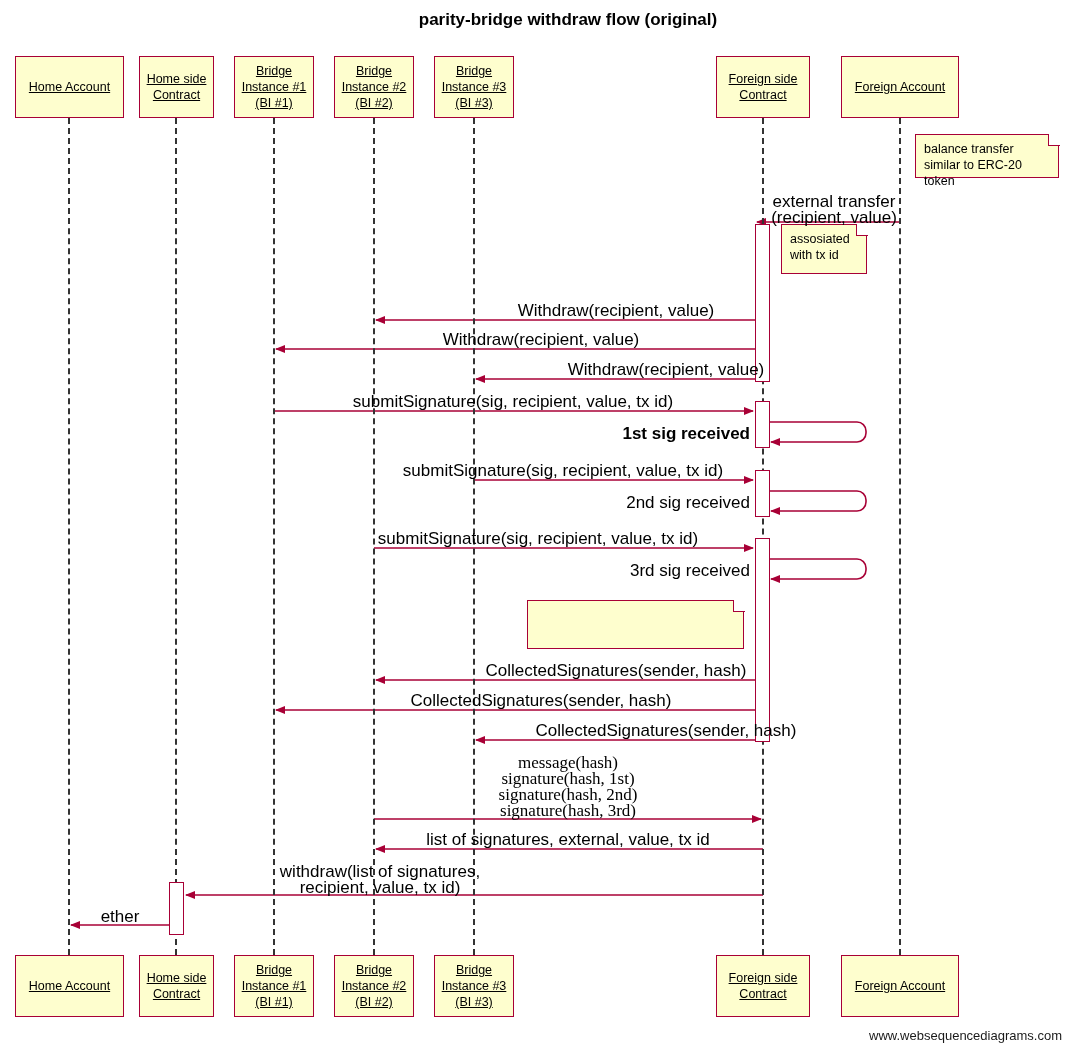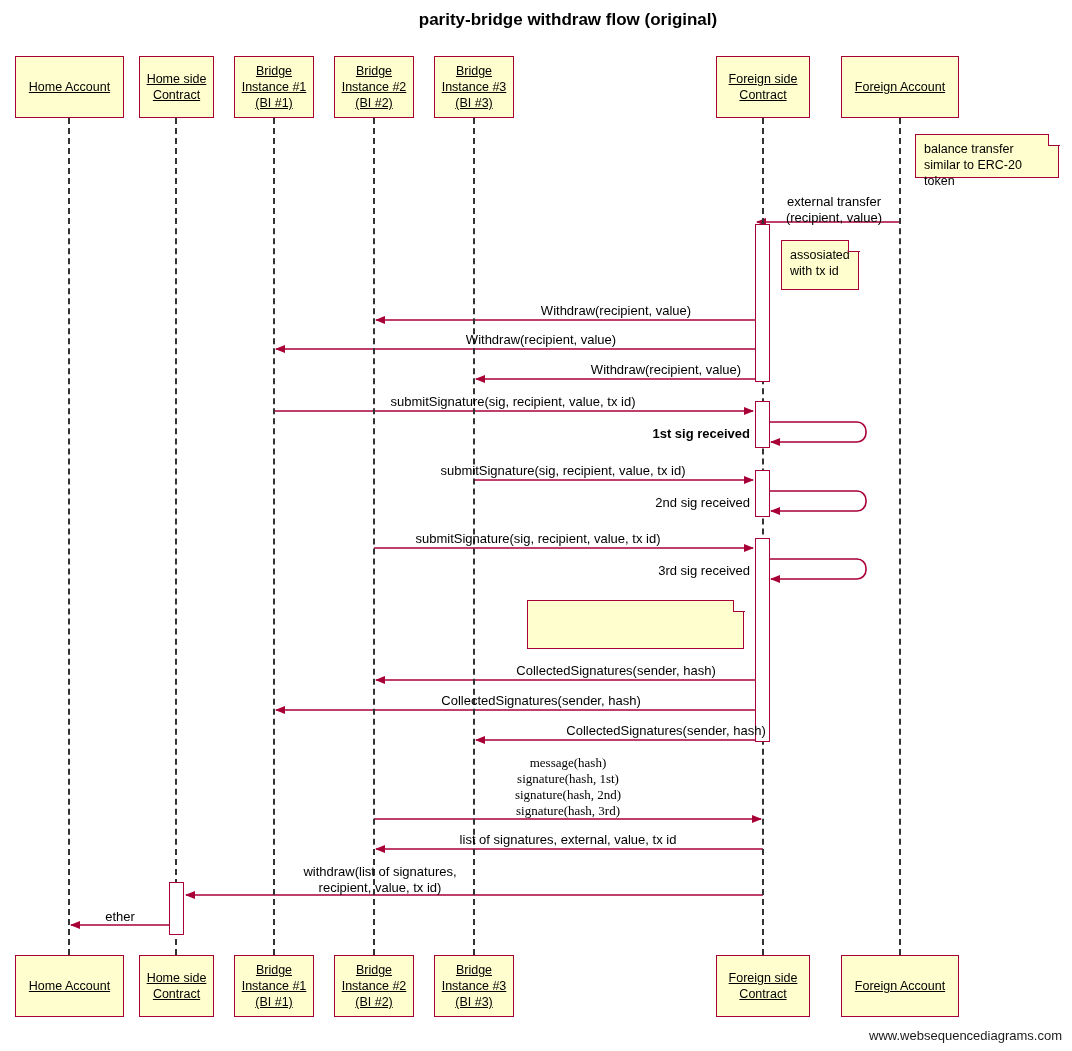--- a/index.html
+++ b/index.html
@@ -90,21 +90,21 @@
     top: -1.5px;
     width: 11px;
     height: 11px;
     background: #FFFFFF;
     border-left: 1.5px solid #A80036;
     border-bottom: 1.5px solid #A80036;
   }
   
   .msglabel {
     position: absolute;
-    font-size: 13px;
+    font-size: 17px;
     line-height: 16px;
     color: #000;
     white-space: pre-line;
   }
   .msglabel.ctr { text-align: center; }
   .msglabel.rt  { text-align: right; }
   svg.wires {
     position: absolute;
     left: 0; top: 0;
     width: 1072px;
@@ -258,21 +258,21 @@
   <div id="activations">
       <div class="activation" style="left: 755px; top: 224px; width: 15px; height: 158px;"></div>
       <div class="activation" style="left: 755px; top: 401px; width: 15px; height: 47px;"></div>
       <div class="activation" style="left: 755px; top: 470px; width: 15px; height: 47px;"></div>
       <div class="activation" style="left: 755px; top: 538px; width: 15px; height: 204px;"></div>
       <div class="activation" style="left: 169px; top: 882px; width: 15px; height: 53px;"></div>
     </div>
   <div id="notes">
       <div class="note" style="left: 915px; top: 134px; width: 144px; height: 44px;"><span>balance transfer
 similar to ERC-20 token</span><span class="fold"></span></div>
-      <div class="note" style="left: 781px; top: 240px; width: 78px; height: 50px;"><span>assosiated
+      <div class="note" style="left: 781px; top: 224px; width: 86px; height: 50px;"><span>assosiated
 with tx id</span><span class="fold"></span></div>
       <div class="note" style="left: 527px; top: 600px; width: 217px; height: 49px;"><span class="fold"></span></div>
     </div>
   <div id="msglabels">
       <div class="msglabel ctr" style="left: 760px; top: 194px; width: 148px;">external transfer
 (recipient, value)</div>
       <div class="msglabel ctr" style="left: 404px; top: 303px; width: 424px;">Withdraw(recipient, value)</div>
       <div class="msglabel ctr" style="left: 304px; top: 332px; width: 474px;">Withdraw(recipient, value)</div>
       <div class="msglabel ctr" style="left: 504px; top: 362px; width: 324px;">Withdraw(recipient, value)</div>
       <div class="msglabel ctr" style="left: 274px; top: 394px; width: 478px;">submitSignature(sig, recipient, value, tx id)</div>

